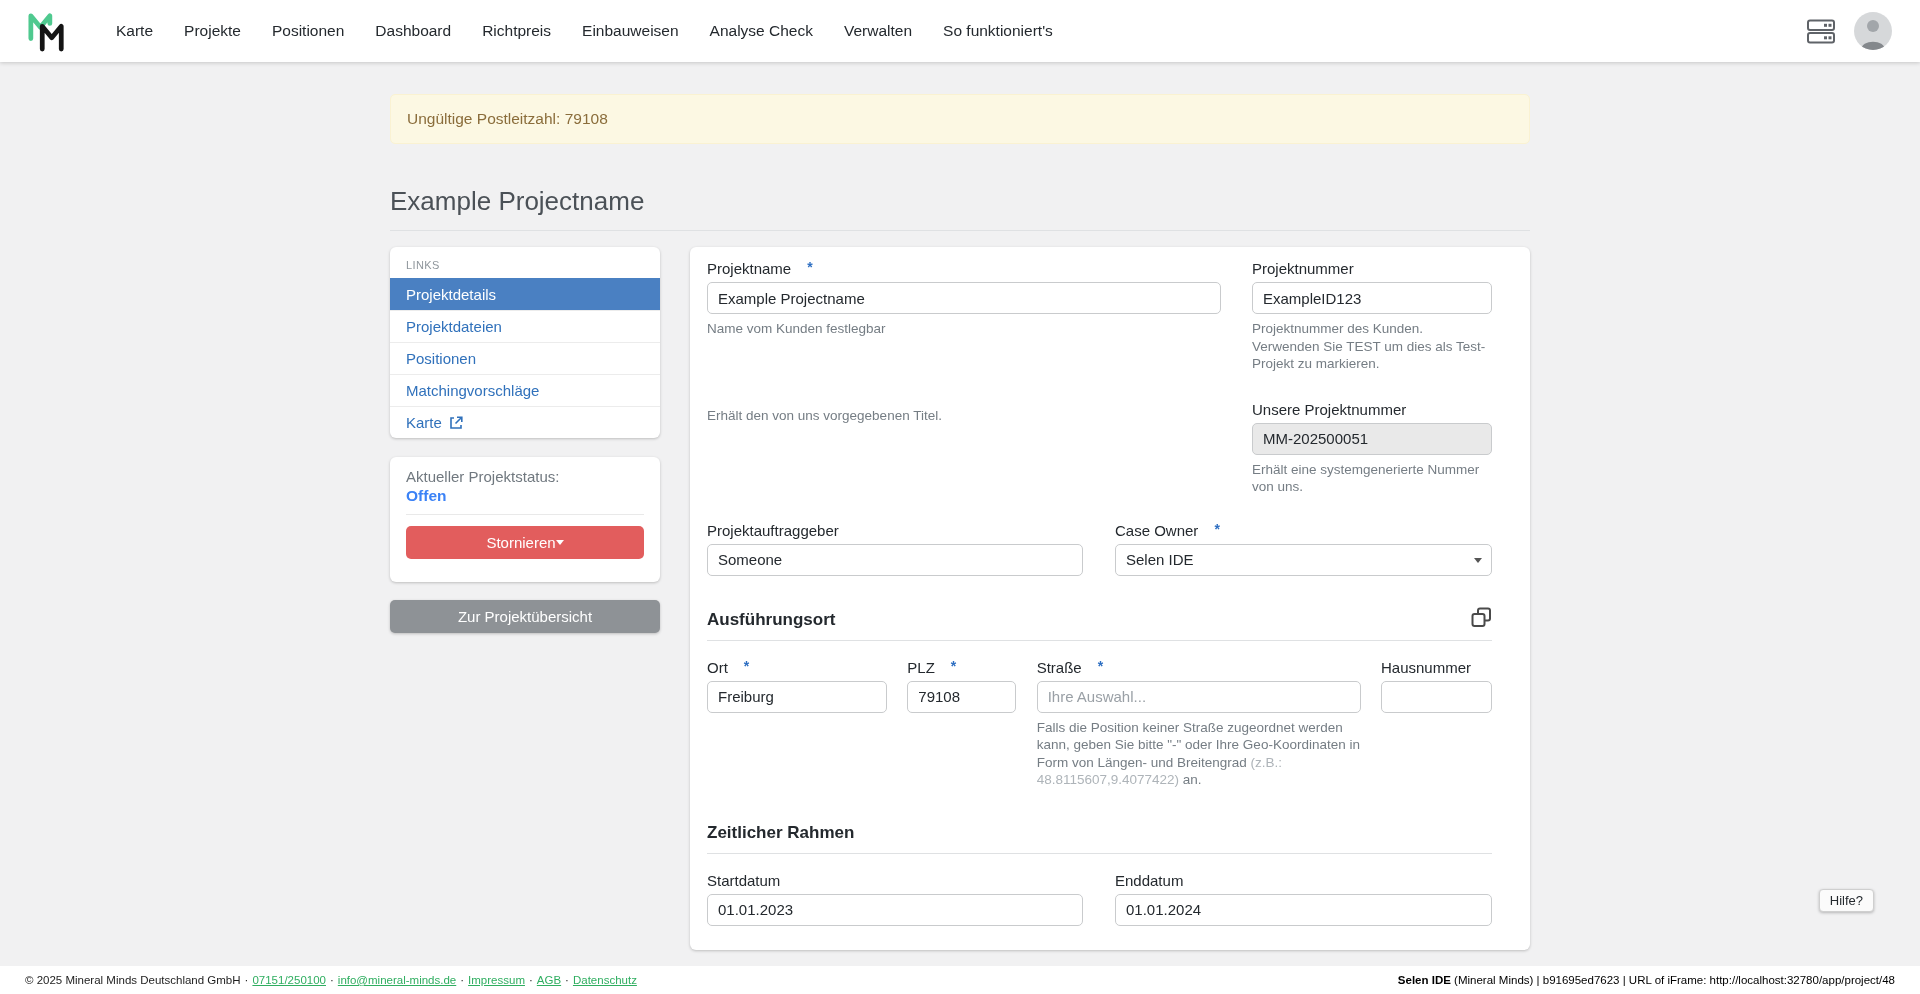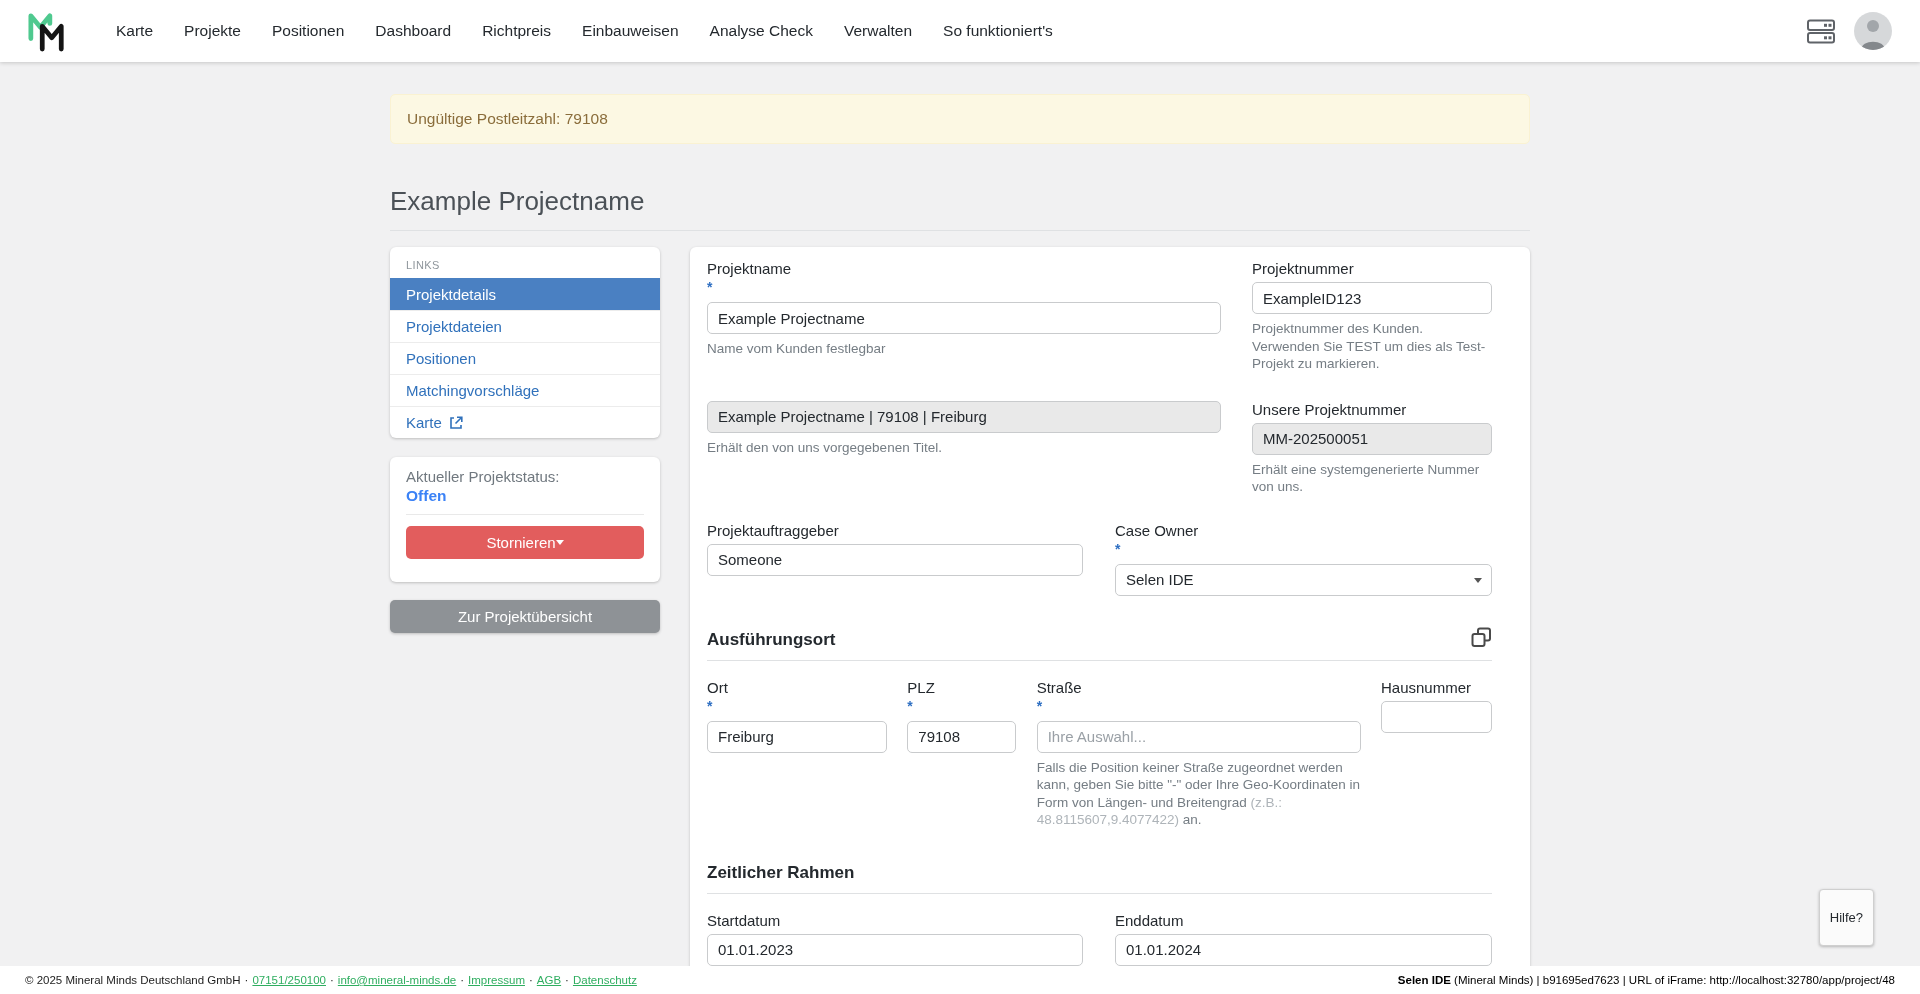--- a/index.html
+++ b/index.html
@@ -90,21 +90,21 @@
   .form-row { display: flex; justify-content: space-between; }
   .mb-a { margin-bottom: 28px; }
   .mb-b { margin-bottom: 26px; }
   .mb-c { margin-bottom: 34px; }
   .fgroup { display: flex; flex-direction: column; }
   .w514 { width: 514px; } .w240 { width: 240px; } .w376 { width: 376px; }
   .w377 { width: 377px; } .w180 { width: 180px; } .w109 { width: 109px; }
   .w324 { width: 324px; } .w111 { width: 111px; }
   label.flabel {
     font-size: 15px; font-weight: 500; color: #24292e;
-    margin-bottom: 5px; display: flex; gap: 4px; align-items: baseline; flex-direction: column;
+    margin-bottom: 5px; display: flex; gap: 16px; align-items: baseline;
   }
   .req { color: #2e6fc2; font-weight: 700; font-size: 14px; position: relative; top: -2px; }
   input.finput, .fselect {
     height: 32px; border: 1px solid #c9cbcd; border-radius: 5px;
     padding: 0 10px; font-size: 15px; color: #24292e; width: 100%;
     font-family: "Liberation Sans", sans-serif; background: #fff;
   }
   input.finput::placeholder { color: #9aa0a6; }
   input.finput:disabled { background: #e9e9e9; color: #24292e; }
   .fselect {
@@ -122,21 +122,21 @@
   .section-head {
     font-size: 17px; font-weight: 700; color: #24292e; position: relative;
   }
   .section-hr { border: none; border-top: 1px solid #dfe1e3; margin: 10px 0 18px; }
   .copy-btn { position: absolute; right: 0; top: -3px; cursor: pointer; }
 
   
   .help-btn {
     position: absolute; right: 46px; top: 889px;
     background: #fbfbfb; border: 1px solid #cfcfcf; border-radius: 4px;
-    padding: 20px 10px; font-size: 13px; color: #24292e; cursor: pointer;
+    padding: 3px 10px; font-size: 13px; color: #24292e; cursor: pointer;
     box-shadow: 0 1px 3px rgba(0,0,0,.25); z-index: 4;
     font-family: "Liberation Sans", sans-serif;
   }
   .footer {
     position: absolute; bottom: 0; left: 0; width: 100%; height: 28px;
     background: #fff; display: flex; align-items: center;
     justify-content: space-between; padding: 0 25px; font-size: 11.5px;
     color: #1d1d1d; z-index: 3;
   }
   .footer-left { display: flex; align-items: center; gap: 4px; }
@@ -250,21 +250,20 @@
           <label class="flabel">
             <span>Projektnummer</span>
           </label>
           <input class="finput" type="text" value="ExampleID123" style="">
           <div class="fhelp">Projektnummer des Kunden. Verwenden Sie TEST um dies als Test-Projekt zu markieren.</div>
         </div>
       </div>
 
       <div class="form-row mb-b">
         <div class="fgroup w514">
-          <input class="finput" type="text" disabled="" value="Example Projectname | 79108 | Freiburg" style="">
           <div class="fhelp">Erhält den von uns vorgegebenen Titel.</div>
         </div>
         <div class="fgroup w240">
           <label class="flabel">
             <span>Unsere Projektnummer</span>
           </label>
           <input class="finput" type="text" disabled="" value="MM-202500051" style="">
           <div class="fhelp">Erhält eine systemgenerierte Nummer von uns.</div>
         </div>
       </div>

